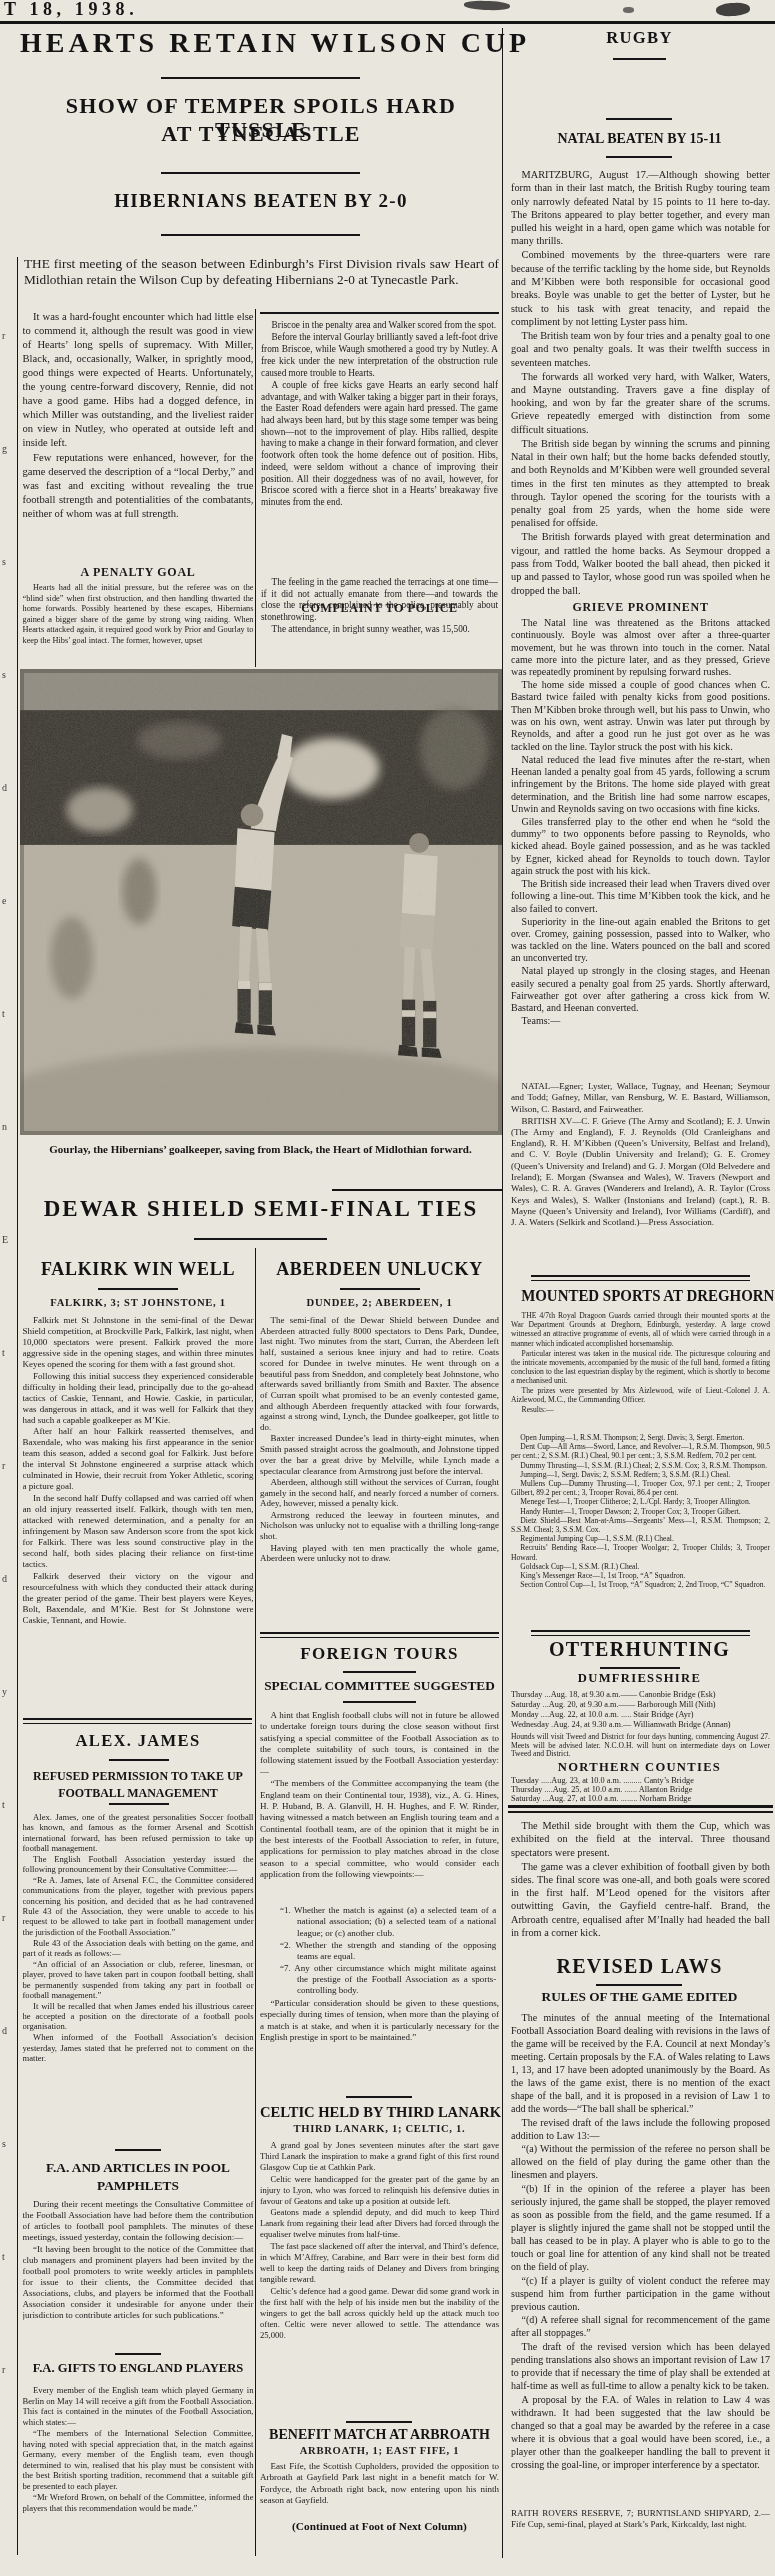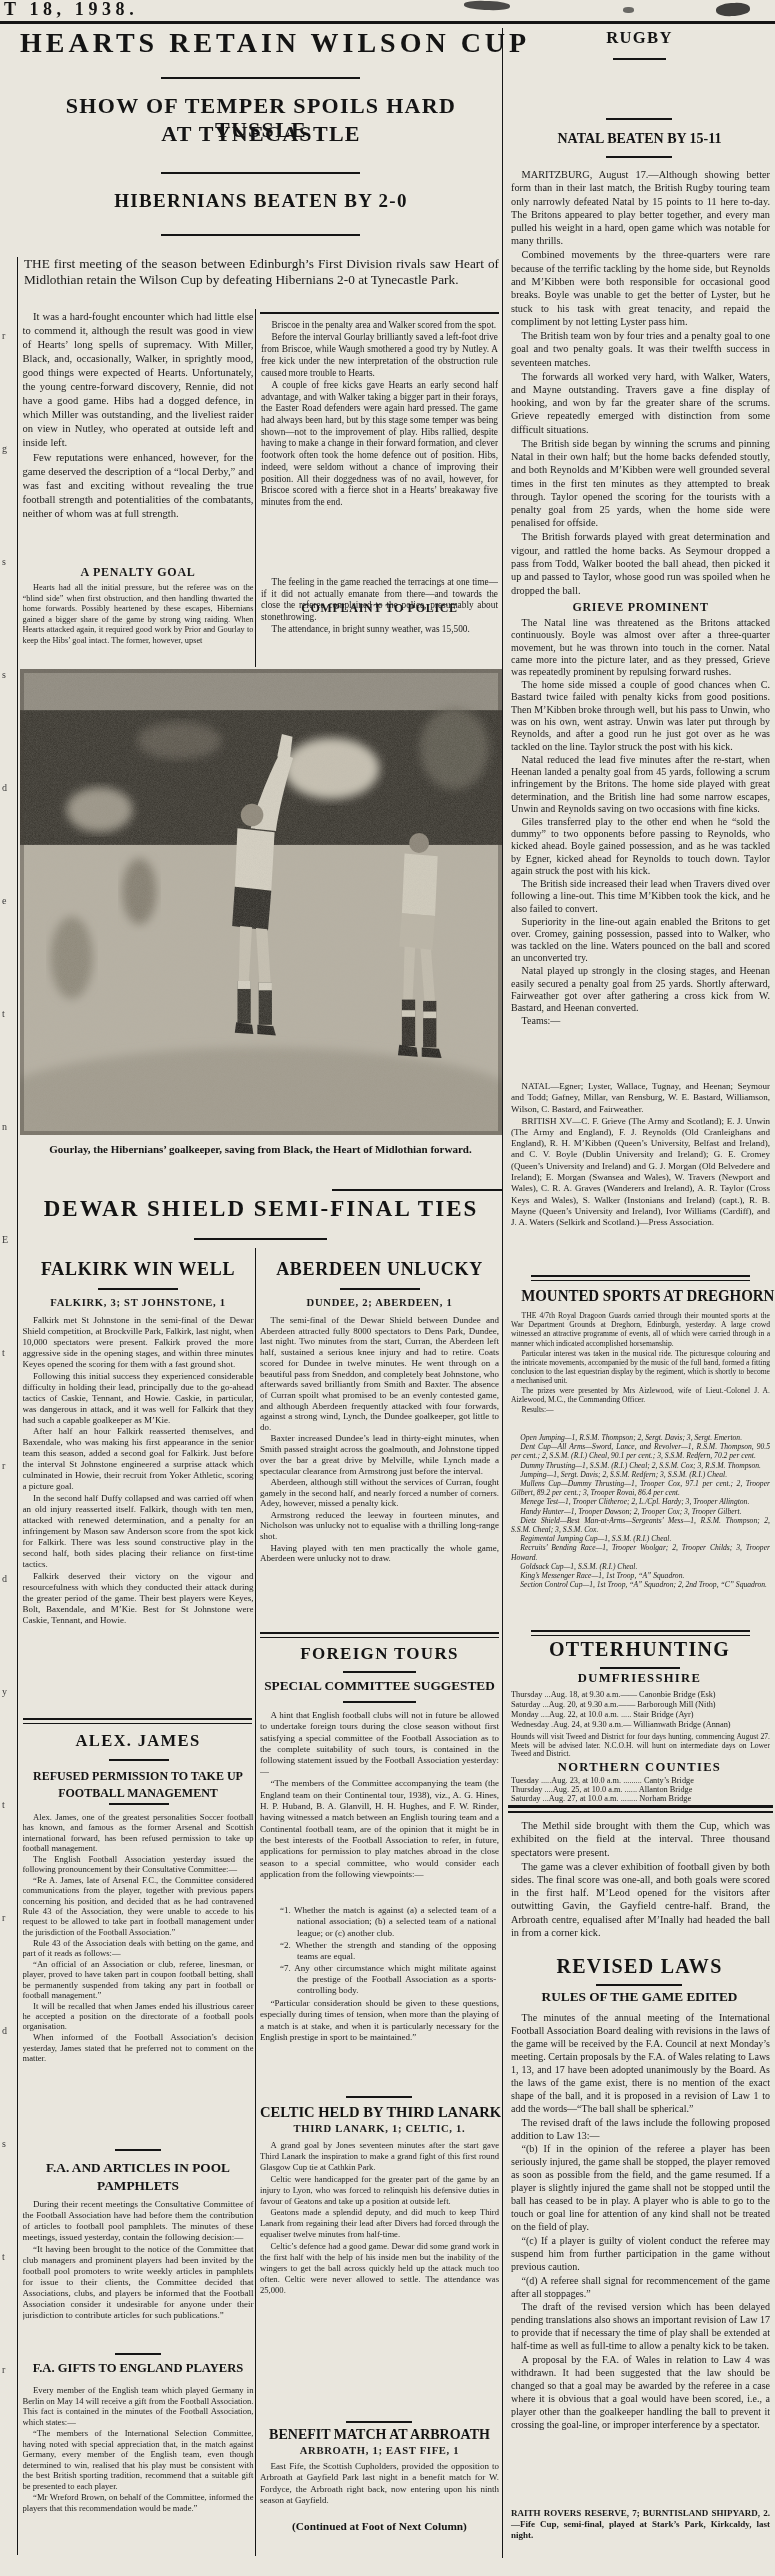--- a/index.html
+++ b/index.html
@@ -6,21 +6,21 @@
   .sheet{position:relative;width:775px;height:2576px;background:#e9e6dd;
          font-family:"Liberation Serif","DejaVu Serif",serif;color:#1b1b1b;overflow:hidden;}
   .abs{position:absolute;}
   .hl{font-weight:bold;text-align:center;line-height:1.1;color:#141414;}
   .jus{text-align:justify;}
   .rule{position:absolute;background:#151515;height:2px;}
   .vrule{position:absolute;background:#151515;width:1.3px;}
   .drule{position:absolute;height:2.7px;border-top:2px solid #151515;border-bottom:1.3px solid #151515;}
   .heavy{position:absolute;height:3.3px;border-top:3.3px solid #151515;border-bottom:2px solid #151515;}
   .par{text-indent:10.6px;margin:0 0 0.7px 0;}
-  .result{text-indent:9.3px;margin:0;font-style:italic;}
+  .result{text-indent:9.3px;margin:0;}
   .meet{white-space:nowrap;overflow:hidden;margin:0;}
   .vp{margin:0 2.7px 0.7px 20px;padding-left:17px;text-indent:-17px;text-align:justify;}
   .clip{overflow:hidden;}
   .score{font-weight:bold;text-align:center;letter-spacing:0.7px;}
   .subhead{font-weight:bold;text-align:center;letter-spacing:0.7px;}
   .smudge{position:absolute;background:#161616;border-radius:45%;}
   .margin-frag{white-space:pre-line;color:#3c3c3c;}
 </style>
 </head>
 <body>
@@ -221,20 +221,21 @@
       <div class="par">“Particular consideration should be given to these questions, especially during times of tension, when more than the playing of a match is at stake, and when it is particularly necessary for the English prestige in sport to be maintained.”</div>
     </div>
 
   <div class="rule" style="left:346px;top:2096px;width:66px;"></div>
   <div class="abs hl" style="left:260px;top:2104px;width:239px;font-size:14.6px;white-space:nowrap;">CELTIC HELD BY THIRD LANARK</div>
   <div class="abs score" style="left:260px;top:2123px;width:239px;font-size:10.6px;">THIRD LANARK, 1; CELTIC, 1.</div>
   <div class="abs jus clip" style="left:260px;top:2140px;width:239px;height:277px;font-size:8.6px;line-height:11px;">
       <div class="par">A grand goal by Jones seventeen minutes after the start gave Third Lanark the inspiration to make a grand fight of this first round Glasgow Cup tie at Cathkin Park.</div>
       <div class="par">Celtic were handicapped for the greater part of the game by an injury to Lyon, who was forced to relinquish his defensive duties in favour of Geatons and take up a position at outside left.</div>
       <div class="par">Geatons made a splendid deputy, and did much to keep Third Lanark from regaining their lead after Divers had forced through the equaliser twelve minutes from half-time.</div>
+      <div class="par">The fast pace slackened off after the interval, and Third’s defence, in which M’Affrey, Carabine, and Barr were in their best form did well to keep the darting raids of Delaney and Divers from bringing tangible reward.</div>
       <div class="par">Celtic’s defence had a good game.  Dewar did some grand work in the first half with the help of his inside men but the inability of the wingers to get the ball across quickly held up the attack much too often.  Celtic were never allowed to settle.  The attendance was 25,000.</div>
     </div>
 
   <div class="rule" style="left:346px;top:2421px;width:66px;"></div>
   <div class="abs hl" style="left:260px;top:2427px;width:239px;font-size:14px;">BENEFIT MATCH AT ARBROATH</div>
   <div class="abs score" style="left:260px;top:2445px;width:239px;font-size:10.6px;">ARBROATH, 1; EAST FIFE, 1</div>
   <div class="abs jus" style="left:260px;top:2461px;width:239px;font-size:9px;line-height:11.3px;">
       <div class="par">East Fife, the Scottish Cupholders, provided the opposition to Arbroath at Gayfield Park last night in a benefit match for W. Fordyce, the Arbroath right back, now entering upon his ninth season at Gayfield.</div>
     </div>
   <div class="abs hl" style="left:260px;top:2520px;width:239px;font-size:11.3px;">(Continued at Foot of Next Column)</div>
@@ -316,22 +317,23 @@
       <div class="par">The Methil side brought with them the Cup, which was exhibited on the field at the interval.  Three thousand spectators were present.</div>
       <div class="par">The game was a clever exhibition of football given by both sides.  The final score was one-all, and both goals were scored in the first half.  M’Leod opened for the visitors after outwitting Gavin, the Gayfield centre-half.  Brand, the Arbroath centre, equalised after M’Inally had headed the ball in from a corner kick.</div>
     </div>
 
   <div class="abs hl" style="left:508px;top:1955px;width:263px;font-size:20px;letter-spacing:1.3px;">REVISED LAWS</div>
   <div class="rule" style="left:596px;top:1984px;width:86px;"></div>
   <div class="abs hl" style="left:508px;top:1990px;width:263px;font-size:13.3px;">RULES OF THE GAME EDITED</div>
   <div class="abs jus clip" style="left:511px;top:2011px;width:259px;height:493px;font-size:10px;line-height:13px;">
       <div class="par">The minutes of the annual meeting of the International Football Association Board dealing with revisions in the laws of the game will be received by the F.A. Council at next Monday’s meeting.  Certain proposals by the F.A. of Wales relating to Laws 1, 13, and 17 have been adopted unanimously by the Board.  As the laws of the game exist, there is no mention of the exact shape of the ball, and it is proposed in a revision of Law 1 to add the words—“The ball shall be spherical.”</div>
       <div class="par">The revised draft of the laws include the following proposed addition to Law 13:—</div>
+      <div class="par">“(a) Without the permission of the referee no person shall be allowed on the field of play during the game other than the linesmen and players.</div>
       <div class="par">“(b) If in the opinion of the referee a player has been seriously injured, the game shall be stopped, the player removed as soon as possible from the field, and the game resumed.  If a player is slightly injured the game shall not be stopped until the ball has ceased to be in play.  A player who is able to go to the touch or goal line for attention of any kind shall not be treated on the field of play.</div>
       <div class="par">“(c) If a player is guilty of violent conduct the referee may suspend him from further participation in the game without previous caution.</div>
       <div class="par">“(d) A referee shall signal for recommencement of the game after all stoppages.”</div>
       <div class="par">The draft of the revised version which has been delayed pending translations also shows an important revision of Law 17 to provide that if necessary the time of play shall be extended at half-time as well as full-time to allow a penalty kick to be taken.</div>
       <div class="par">A proposal by the F.A. of Wales in relation to Law 4 was withdrawn.  It had been suggested that the law should be changed so that a goal may be awarded by the referee in a case where it is obvious that a goal would have been scored, i.e., a player other than the goalkeeper handling the ball to prevent it crossing the goal-line, or improper interference by a spectator.</div>
     </div>
-  <div class="abs jus" style="left:511px;top:2508px;width:259px;font-size:9px;line-height:11px;font-weight:bold;">RAITH ROVERS RESERVE, 7; BURNTISLAND SHIPYARD, 2.—Fife Cup, semi-final, played at Stark’s Park, Kirkcaldy, last night.</div>
+  <div class="abs jus" style="left:511px;top:2508px;width:259px;font-size:9px;line-height:11px;font-weight:normal;">RAITH ROVERS RESERVE, 7; BURNTISLAND SHIPYARD, 2.—Fife Cup, semi-final, played at Stark’s Park, Kirkcaldy, last night.</div>
 
 </div>
 
 
 </body></html>

